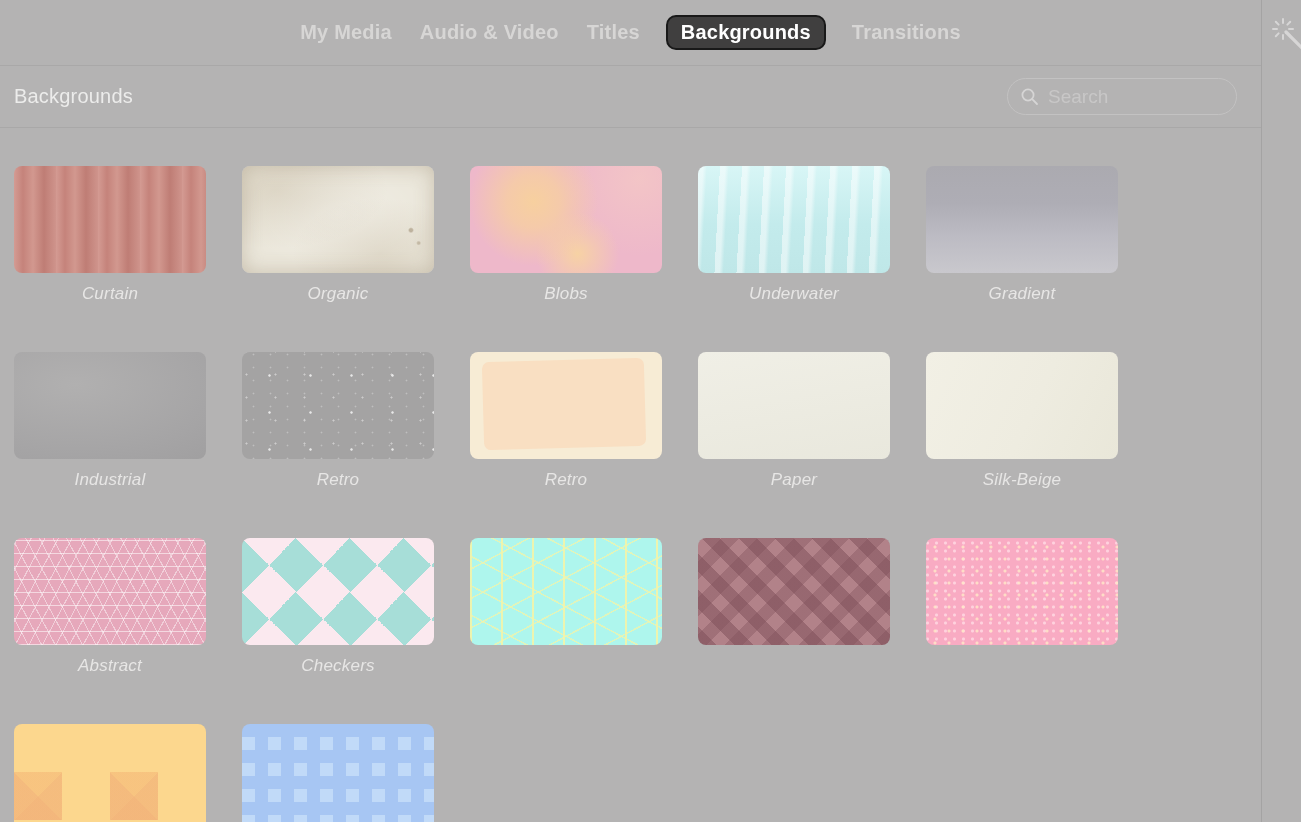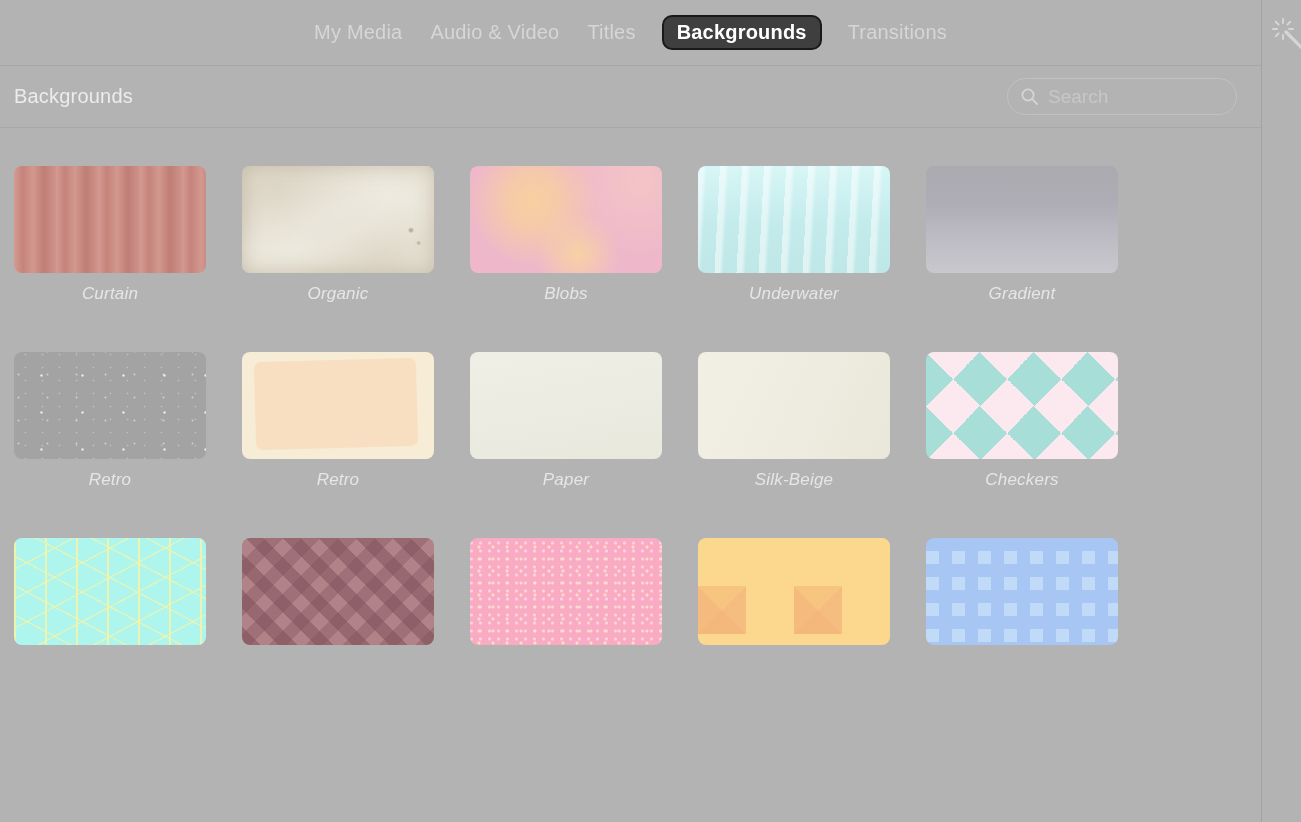--- a/index.html
+++ b/index.html
@@ -14,21 +14,21 @@
     border-right:1px solid #a4a3a3;box-sizing:border-box;
   }
   
   .tab-bar{
     height:66px;border-bottom:1px solid #a9a8a8;box-sizing:border-box;
     display:flex;align-items:center;justify-content:center;gap:24px;
   }
   .tab{
     background:none;border:none;cursor:default;
     font-family:"Liberation Sans", sans-serif;
-    font-size:20px;font-weight:400;color:#d7d6d5;padding:5px 2px;letter-spacing:.2px;
+    font-size:20px;font-weight:700;color:#d7d6d5;padding:5px 2px;letter-spacing:.2px;
   }
   .tab.active{
     background:#403f3f;border:2.5px solid #191919;border-radius:10px;
     color:#ffffff;font-weight:600;padding:4px 13px;
   }
   
   .header-bar{
     height:62px;border-bottom:1px solid #a9a8a8;box-sizing:border-box;
     display:flex;align-items:center;justify-content:space-between;
     padding:0 24px 0 14px;
@@ -219,34 +219,42 @@
       </div>
       <div class="cell">
         <div class="tile bg-underwater"></div>
         <div class="tile-label">Underwater</div>
       </div>
       <div class="cell">
         <div class="tile bg-gradient"></div>
         <div class="tile-label">Gradient</div>
       </div>
       <div class="cell">
+        <div class="tile bg-industrial"></div>
+        <div class="tile-label">Industrial</div>
+      </div>
+      <div class="cell">
         <div class="tile bg-stars"></div>
         <div class="tile-label">Retro</div>
       </div>
       <div class="cell">
         <div class="tile bg-retro"></div>
         <div class="tile-label">Retro</div>
       </div>
       <div class="cell">
         <div class="tile bg-paper"></div>
         <div class="tile-label">Paper</div>
       </div>
       <div class="cell">
         <div class="tile bg-silk-beige"></div>
         <div class="tile-label">Silk-Beige</div>
+      </div>
+      <div class="cell">
+        <div class="tile bg-abstract"></div>
+        <div class="tile-label">Abstract</div>
       </div>
       <div class="cell">
         <div class="tile bg-checkers"></div>
         <div class="tile-label">Checkers</div>
       </div>
       <div class="cell">
         <div class="tile bg-cubes-cyan"></div>
         <div class="tile-label"></div>
       </div>
       <div class="cell">

